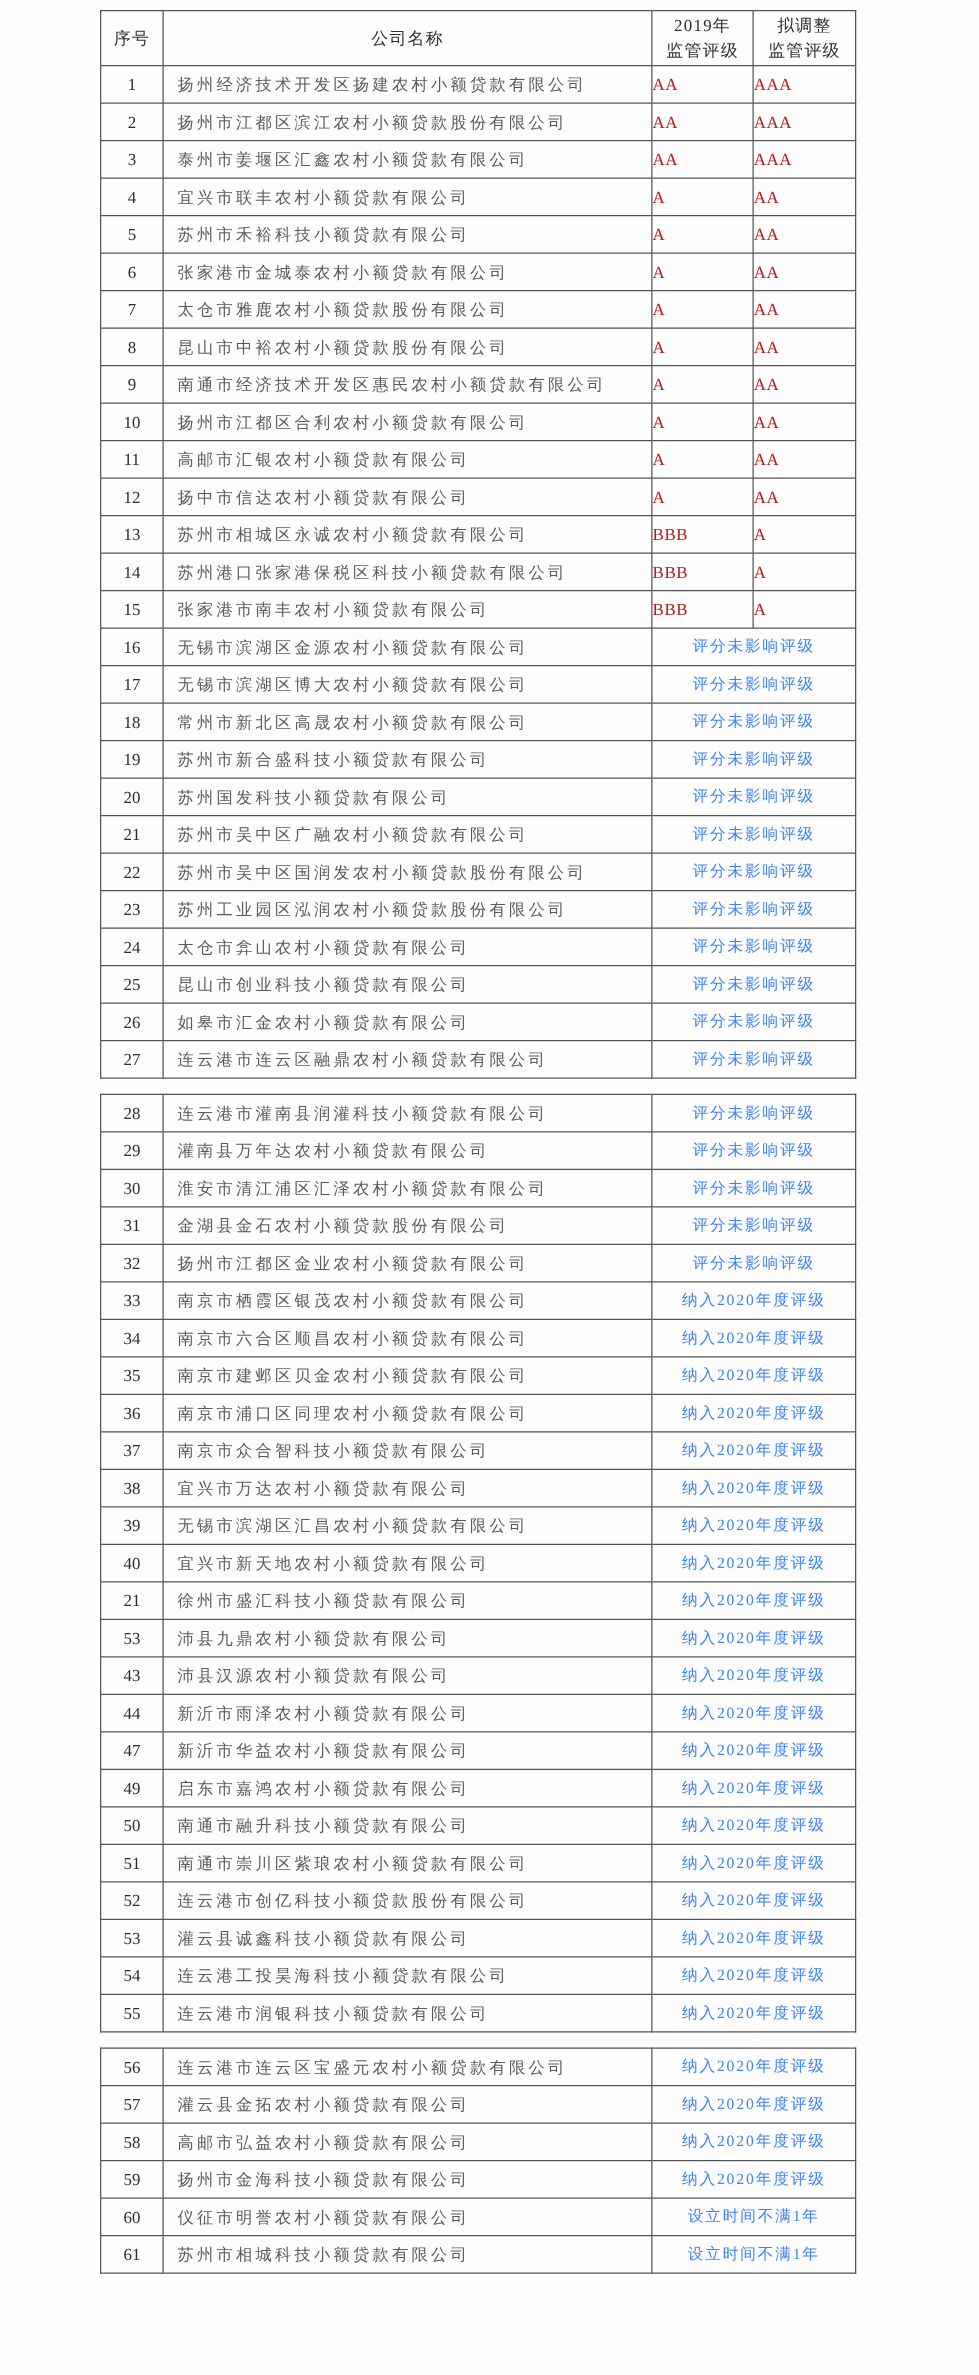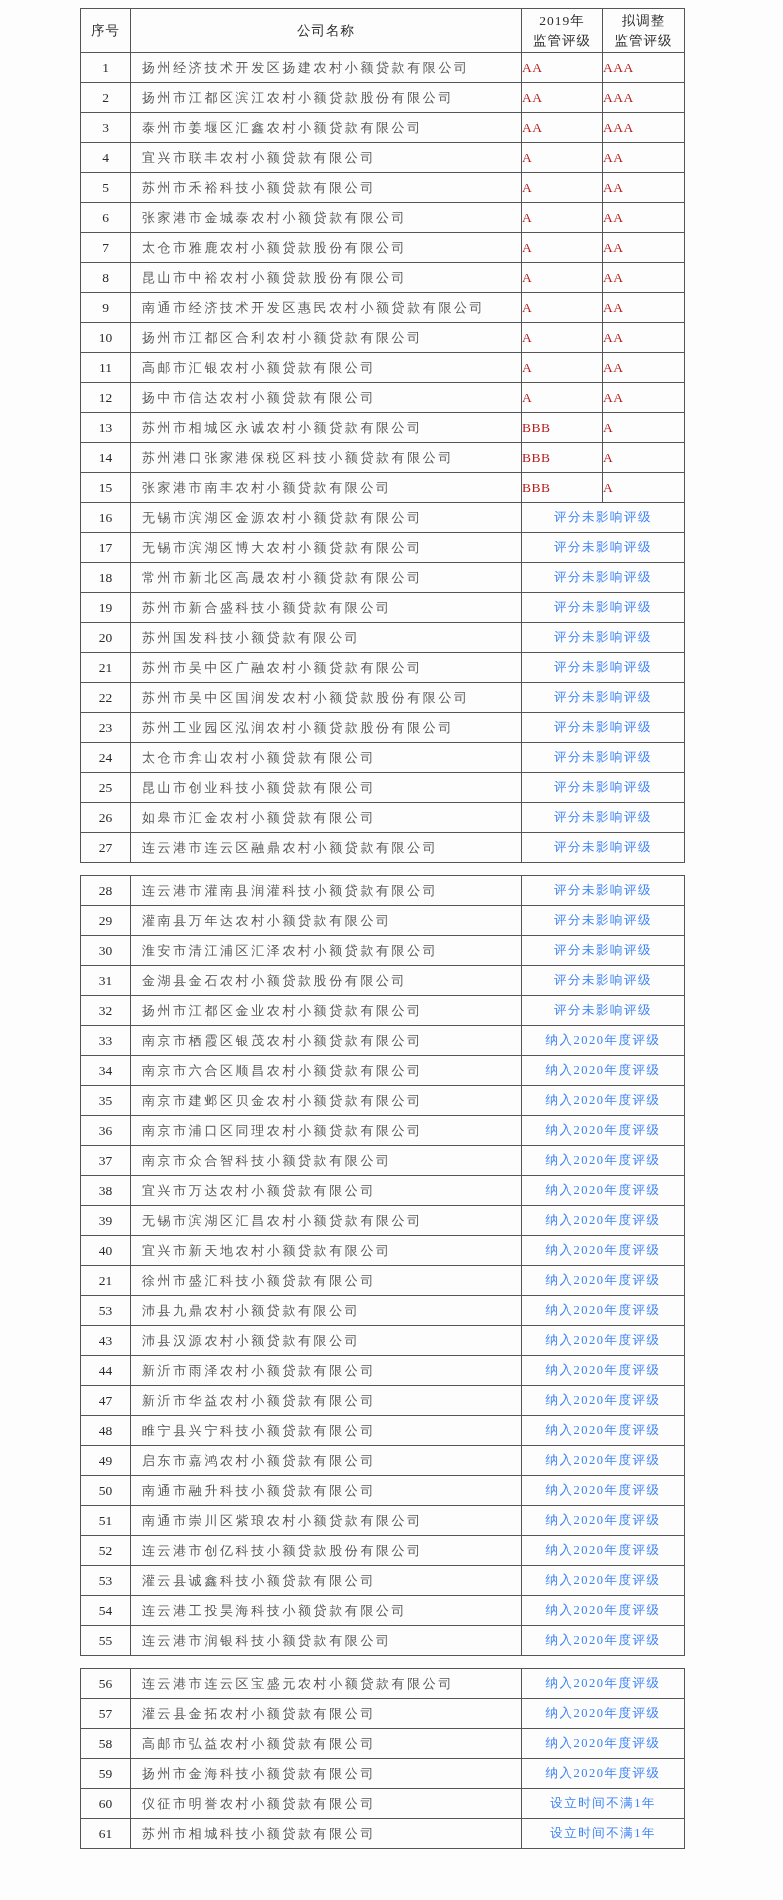--- a/index.html
+++ b/index.html
@@ -329,25 +329,20 @@
           <td class="c-idx">44</td>
           <td class="c-name">新沂市雨泽农村小额贷款有限公司</td>
           <td class="c-status" colspan="2">纳入2020年度评级</td>
         </tr>
         <tr>
           <td class="c-idx">47</td>
           <td class="c-name">新沂市华益农村小额贷款有限公司</td>
           <td class="c-status" colspan="2">纳入2020年度评级</td>
         </tr>
         <tr>
-          <td class="c-idx">48</td>
-          <td class="c-name">睢宁县兴宁科技小额贷款有限公司</td>
-          <td class="c-status" colspan="2">纳入2020年度评级</td>
-        </tr>
-        <tr>
           <td class="c-idx">49</td>
           <td class="c-name">启东市嘉鸿农村小额贷款有限公司</td>
           <td class="c-status" colspan="2">纳入2020年度评级</td>
         </tr>
         <tr>
           <td class="c-idx">50</td>
           <td class="c-name">南通市融升科技小额贷款有限公司</td>
           <td class="c-status" colspan="2">纳入2020年度评级</td>
         </tr>
         <tr>

